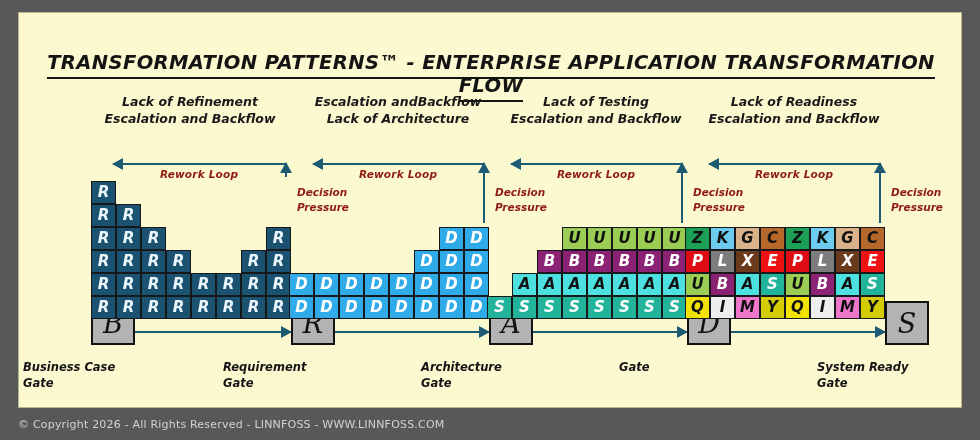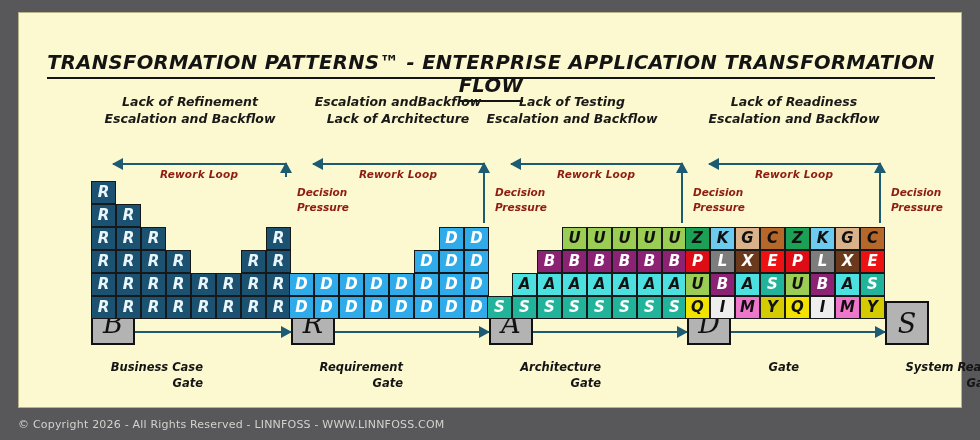--- a/index.html
+++ b/index.html
@@ -80,21 +80,21 @@
   
   .gate{
     position:absolute;width:44px;height:44px;
     background:#b3b3b3;border:2px solid #111;
     display:flex;align-items:center;justify-content:center;
     font-family:"DejaVu Serif","Liberation Serif",serif;
     font-size:27px;font-style:italic;color:#111;
     box-sizing:border-box;
   }
   .gatelabel{
-    position:absolute;width:180px;text-align:right;
+    position:absolute;width:180px;text-align:left;
     font-size:11.5px;font-weight:bold;font-style:italic;
     color:#141414;line-height:16px;
   }
   .cell{
     position:absolute;width:25px;height:23px;
     border:1.5px solid #16181a;box-sizing:border-box;
     display:flex;align-items:center;justify-content:center;
     font-family:"DejaVu Sans","Liberation Sans",sans-serif;
     font-size:15px;font-weight:bold;font-style:italic;
     line-height:1;
@@ -270,21 +270,21 @@
           <div>Escalation andBackflow</div>
           <div>Lack of Architecture</div>
         </div>
         <div class="rework" style="left: 492px; top: 150px; width: 170px;"></div>
         <div class="reworklabel" style="left: 492px; top: 155px; width: 170px;">Rework Loop</div>
         <div class="dpline" style="left: 662px; top: 150px; height: 60px;"></div>
         <div class="dplabel" style="left: 674px; top: 172px;">
           <div>Decision</div>
           <div>Pressure</div>
         </div>
-        <div class="lackbox" style="left: 438px; top: 80px;">
+        <div class="lackbox" style="left: 462px; top: 80px;">
           <div>Lack of Testing</div>
           <div>Escalation and Backflow</div>
         </div>
         <div class="rework" style="left: 690px; top: 150px; width: 170px;"></div>
         <div class="reworklabel" style="left: 690px; top: 155px; width: 170px;">Rework Loop</div>
         <div class="dpline" style="left: 860px; top: 150px; height: 60px;"></div>
         <div class="dplabel" style="left: 872px; top: 172px;">
           <div>Decision</div>
           <div>Pressure</div>
         </div>

